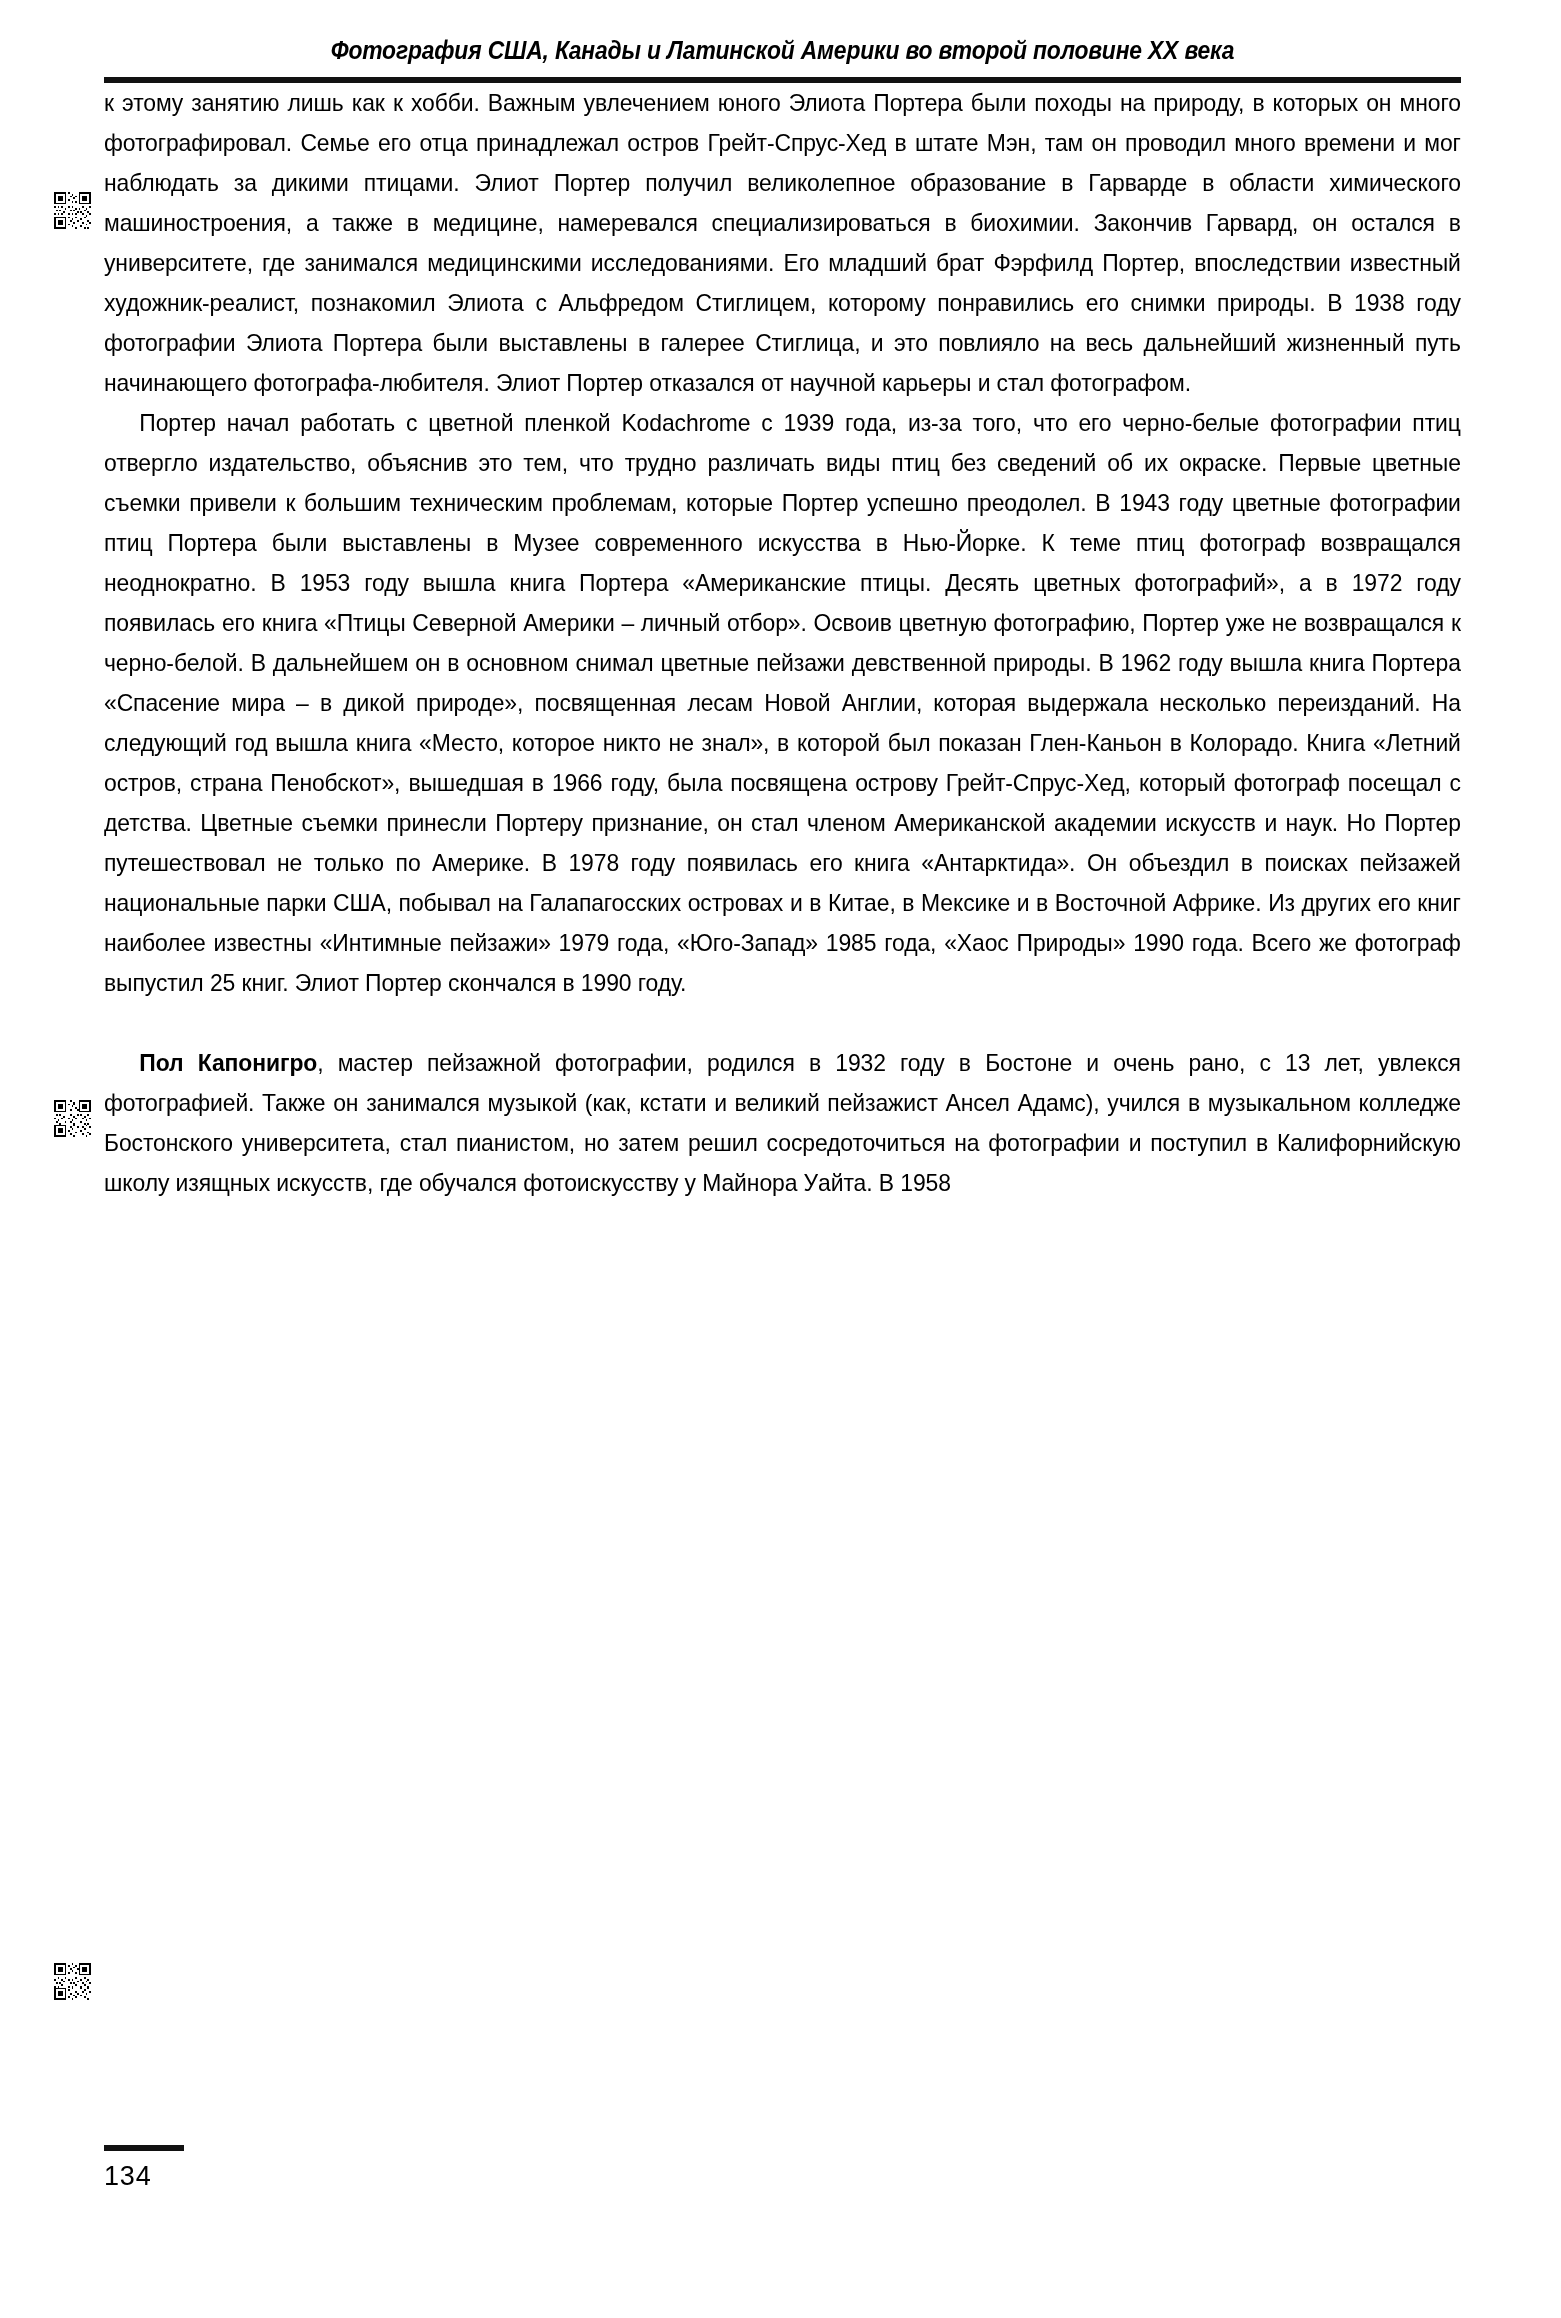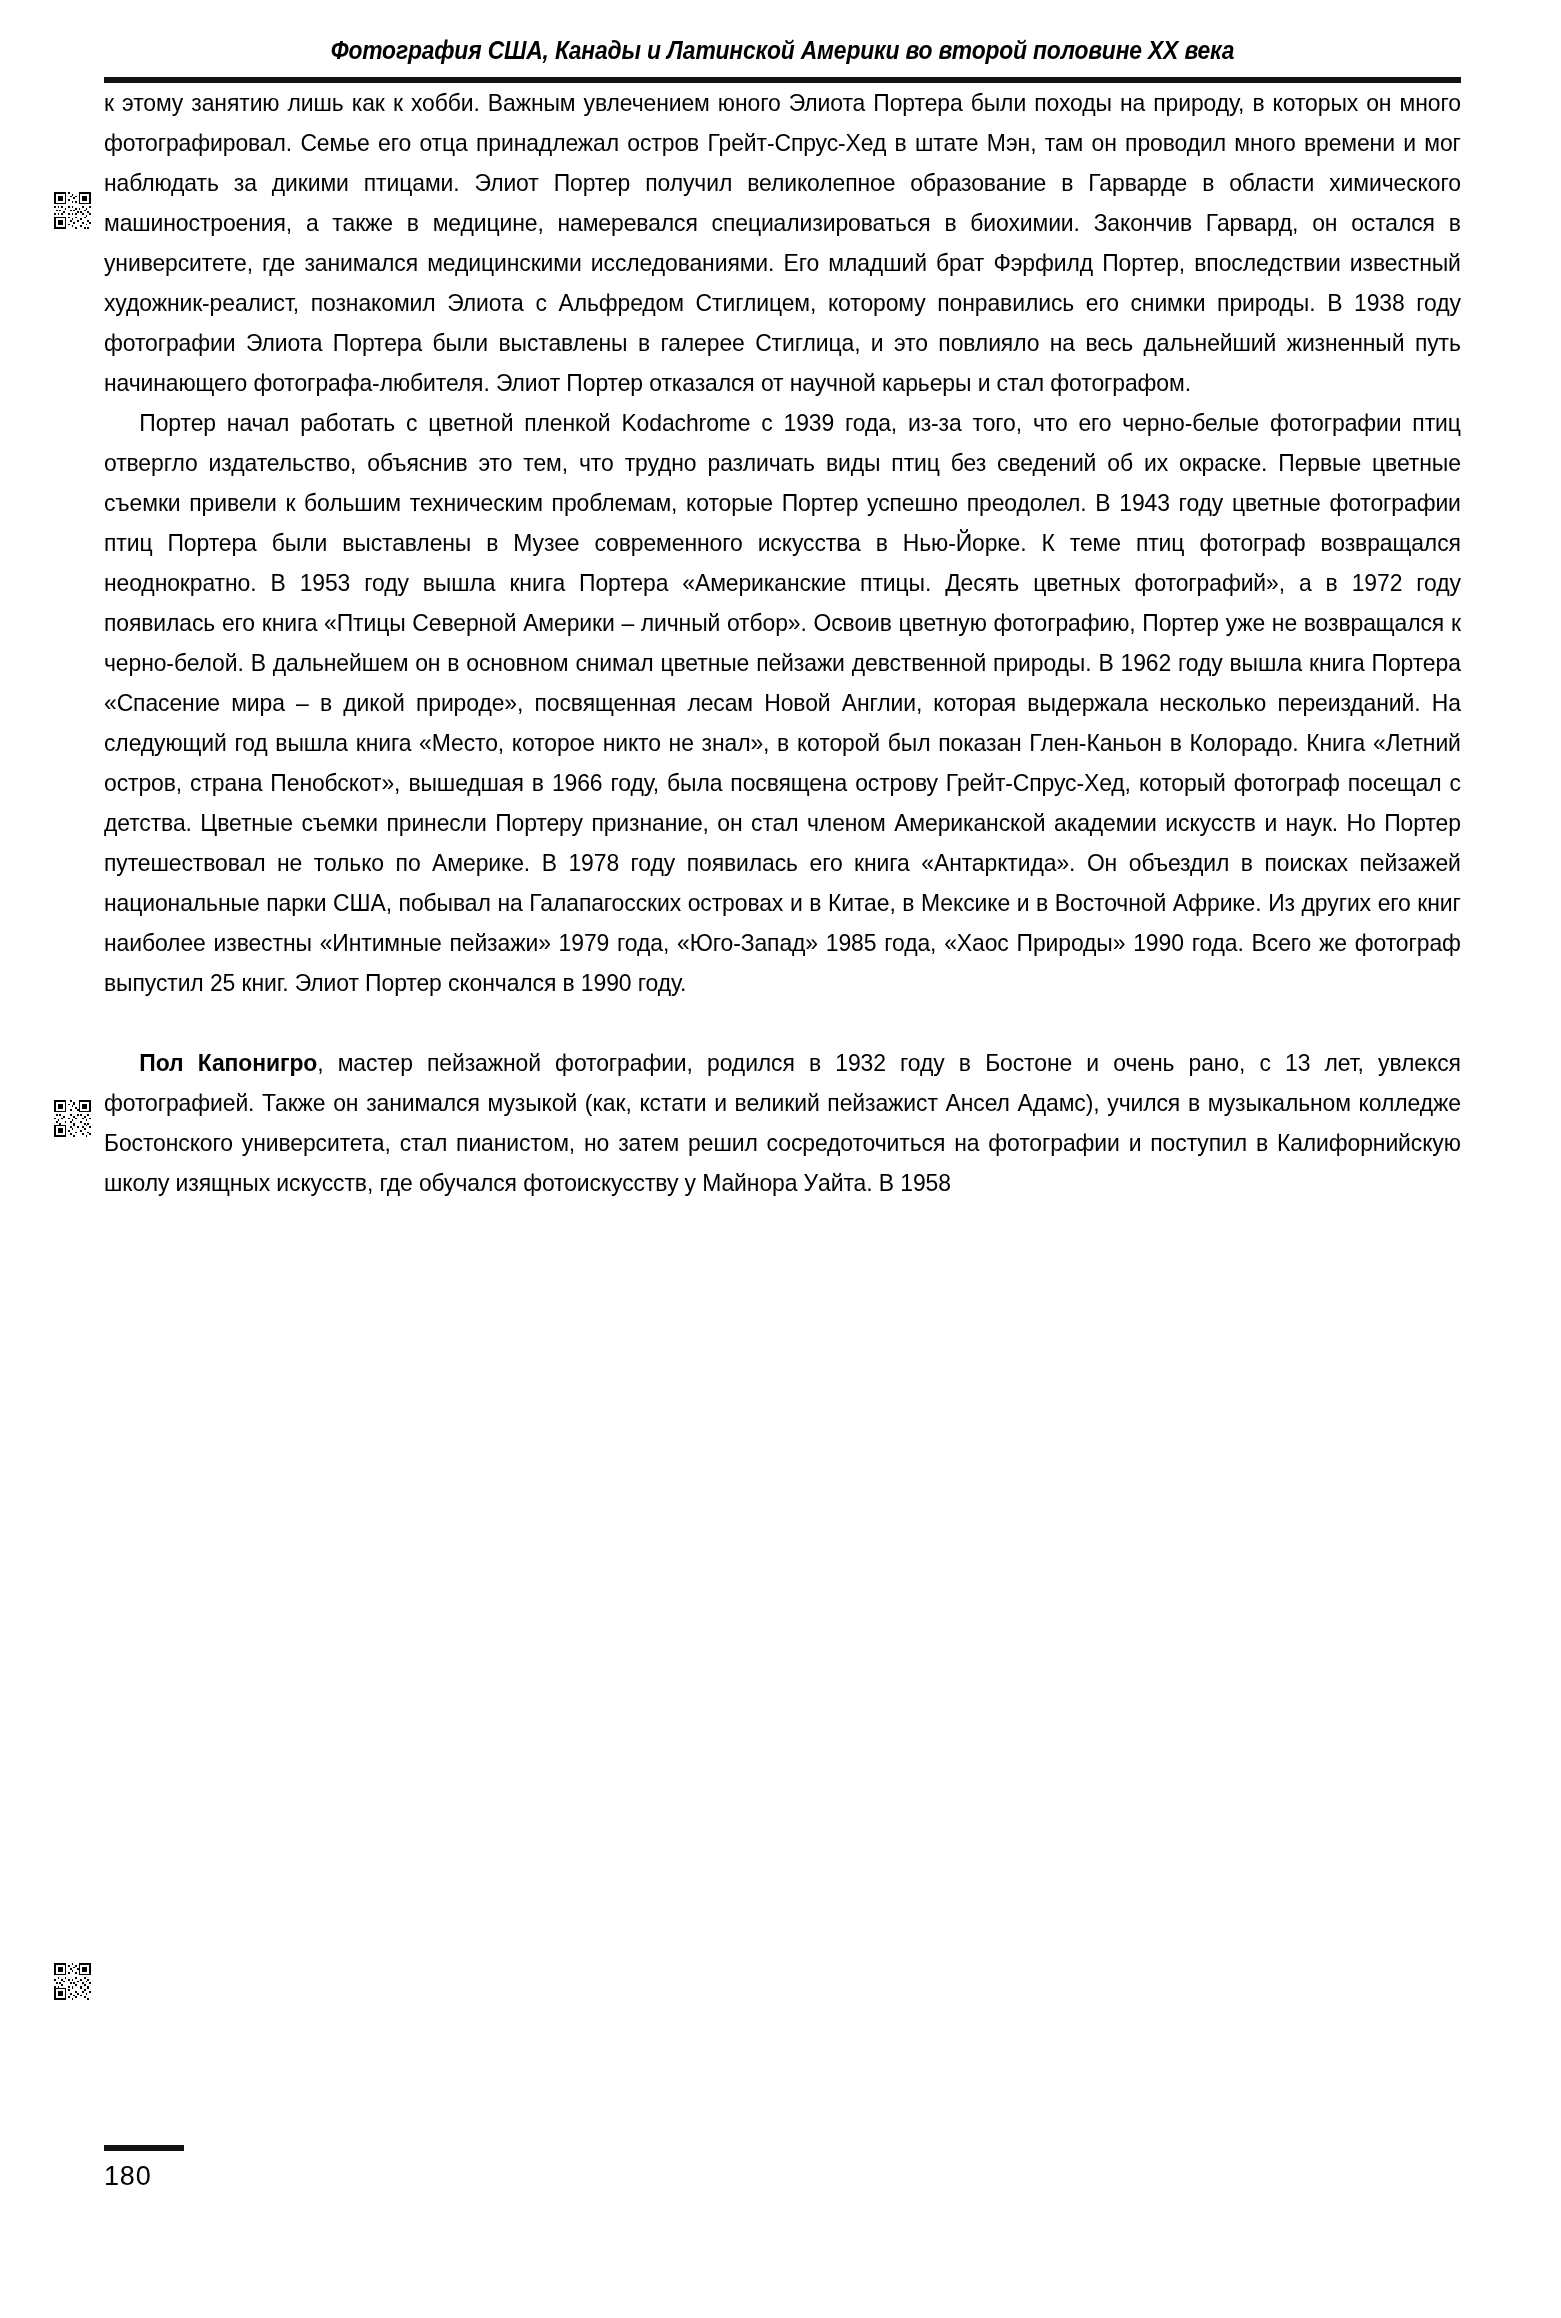--- a/index.html
+++ b/index.html
@@ -119,21 +119,21 @@
 
     <p class="para">к этому занятию лишь как к хобби. Важным увлечением юного Элиота Портера были походы на природу, в которых он много фотографировал. Семье его отца принадлежал остров Грейт-Спрус-Хед в штате Мэн, там он проводил много времени и мог наблюдать за дикими птицами. Элиот Портер получил великолепное образование в Гарварде в области химического машиностроения, а также в медицине, намеревался специализироваться в биохимии. Закончив Гарвард, он остался в университете, где занимался медицинскими исследованиями. Его младший брат Фэрфилд Портер, впоследствии известный художник-реалист, познакомил Элиота с Альфредом Стиглицем, которому понравились его снимки природы. В 1938 году фотографии Элиота Портера были выставлены в галерее Стиглица, и это повлияло на весь дальнейший жизненный путь начинающего фотографа-любителя. Элиот Портер отказался от научной карьеры и стал фотографом.</p>
 
     <p class="para indent">Портер начал работать с цветной пленкой Kodachrome с 1939 года, из-за того, что его черно-белые фотографии птиц отвергло издательство, объяснив это тем, что трудно различать виды птиц без сведений об их окраске. Первые цветные съемки привели к большим техническим проблемам, которые Портер успешно преодолел. В 1943 году цветные фотографии птиц Портера были выставлены в Музее современного искусства в Нью-Йорке. К теме птиц фотограф возвращался неоднократно. В 1953 году вышла книга Портера «Американские птицы. Десять цветных фотографий», а в 1972 году появилась его книга «Птицы Северной Америки – личный отбор». Освоив цветную фотографию, Портер уже не возвращался к черно-белой. В дальнейшем он в основном снимал цветные пейзажи девственной природы. В 1962 году вышла книга Портера «Спасение мира – в дикой природе», посвященная лесам Новой Англии, которая выдержала несколько переизданий. На следующий год вышла книга «Место, которое никто не знал», в которой был показан Глен-Каньон в Колорадо. Книга «Летний остров, страна Пенобскот», вышедшая в 1966 году, была посвящена острову Грейт-Спрус-Хед, который фотограф посещал с детства. Цветные съемки принесли Портеру признание, он стал членом Американской академии искусств и наук. Но Портер путешествовал не только по Америке. В 1978 году появилась его книга «Антарктида». Он объездил в поисках пейзажей национальные парки США, побывал на Галапагосских островах и в Китае, в Мексике и в Восточной Африке. Из других его книг наиболее известны «Интимные пейзажи» 1979 года, «Юго-Запад» 1985 года, «Хаос Природы» 1990 года. Всего же фотограф выпустил 25 книг. Элиот Портер скончался в 1990 году.</p>
 
     <p class="para indent gap-before"><b>Пол Капонигро</b><span>, мастер пейзажной фотографии, родился в 1932 году в Бостоне и очень рано, с 13 лет, увлекся фотографией. Также он занимался музыкой (как, кстати и великий пейзажист Ансел Адамс), учился в музыкальном колледже Бостонского университета, стал пианистом, но затем решил сосредоточиться на фотографии и поступил в Калифорнийскую школу изящных искусств, где обучался фотоискусству у Майнора Уайта. В 1958</span></p>
 
   </div>
 
   <div class="foot-rule"></div>
-  <div class="folio">180</div>
+  <div class="folio">134</div>
 
   <div class="qr" style="left:54px; top:192px;">
     <svg viewBox="0 0 21 21" shape-rendering="crispEdges" aria-hidden="true">
       <rect width="21" height="21" fill="#fff"></rect>
       <g fill="#000">
         <rect x="0" y="0" width="7" height="1"></rect>
           <rect x="0" y="6" width="7" height="1"></rect>
         <rect x="0" y="0" width="1" height="7"></rect>
           <rect x="6" y="0" width="1" height="7"></rect>
         <rect x="2" y="2" width="3" height="3"></rect>

